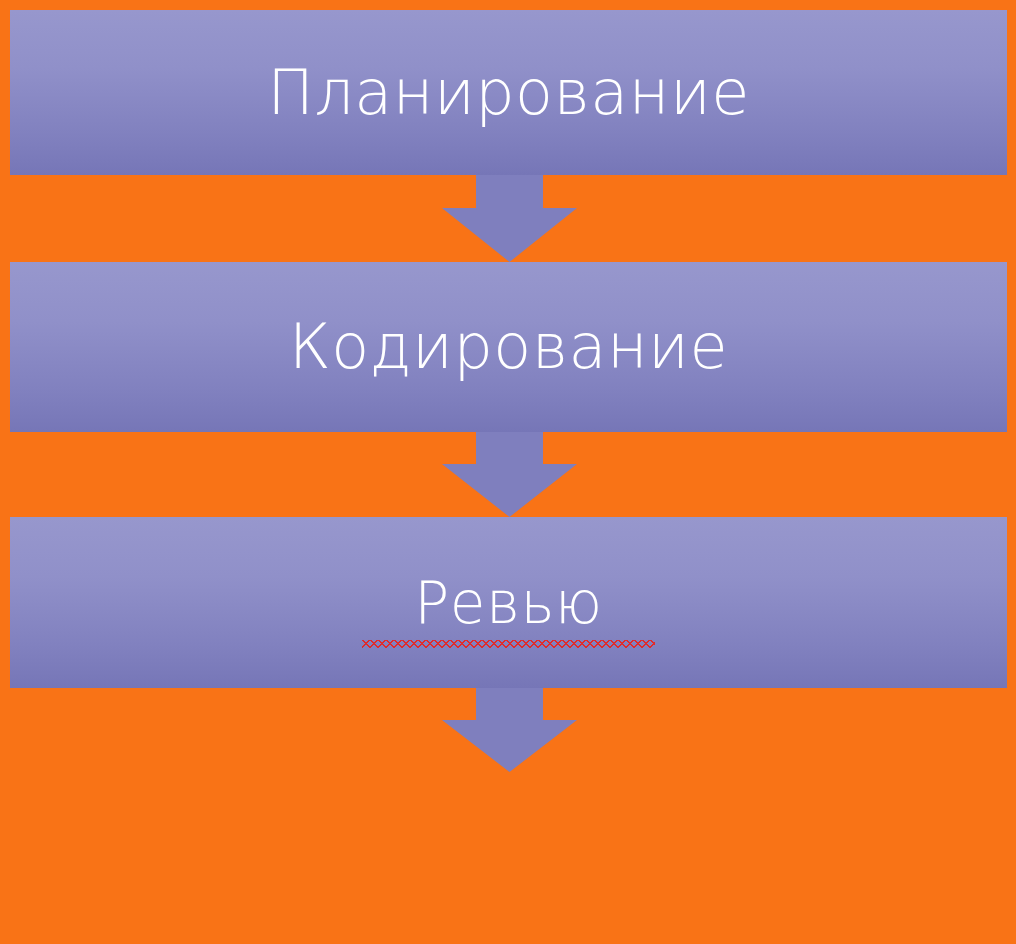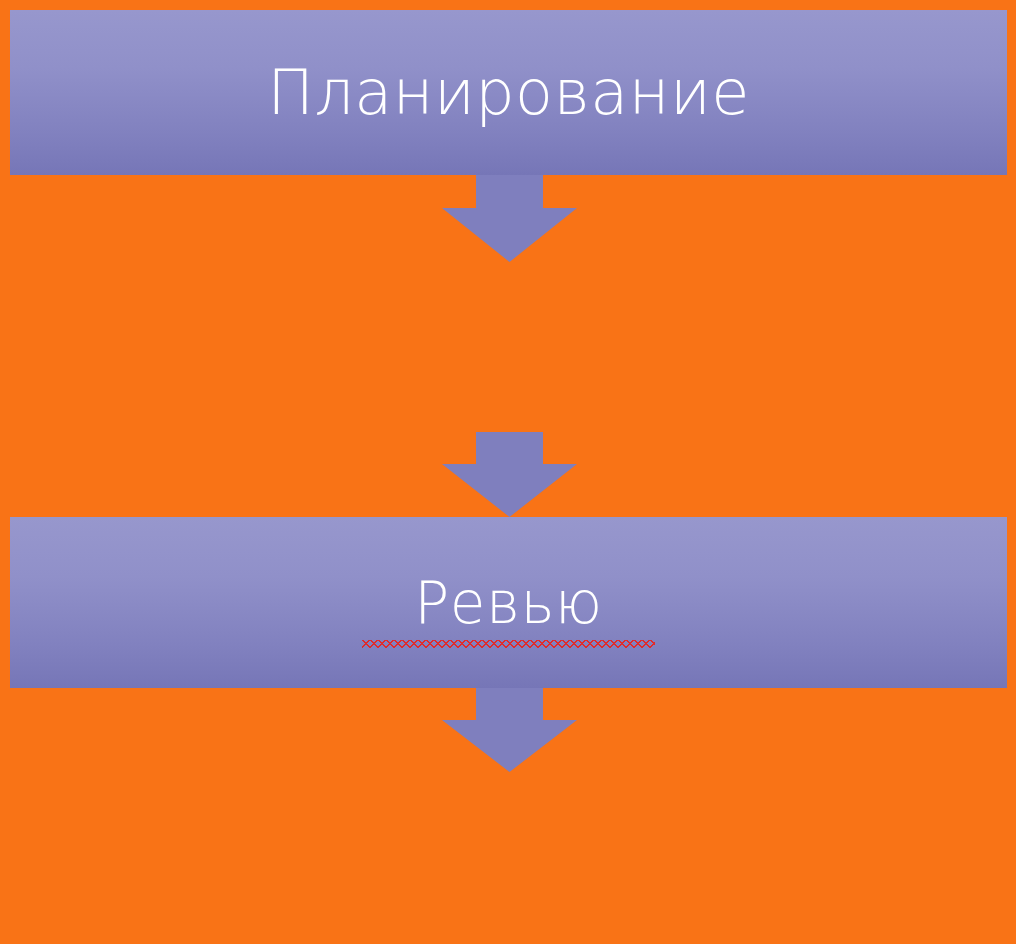--- a/index.html
+++ b/index.html
@@ -83,20 +83,23 @@
   <div class="proc-box box-1">
     <span class="box-label">Планирование</span>
   </div>
 
   <div class="arrow arrow-1">
     <svg viewBox="0 0 135 87" preserveAspectRatio="none" aria-hidden="true">
       <polygon points="34,0 101,0 101,33 135,33 67.5,87 0,33 34,33" fill="#7f7fbe"></polygon>
     </svg>
   </div>
 
+  <div class="proc-box box-2">
+    <span class="box-label">Кодирование</span>
+  </div>
 
   <div class="arrow arrow-2">
     <svg viewBox="0 0 135 85" preserveAspectRatio="none" aria-hidden="true">
       <polygon points="34,0 101,0 101,32 135,32 67.5,85 0,32 34,32" fill="#7f7fbe"></polygon>
     </svg>
   </div>
 
   <div class="proc-box box-3">
     <span class="box-label spellcheck">Ревью</span>
   </div>

